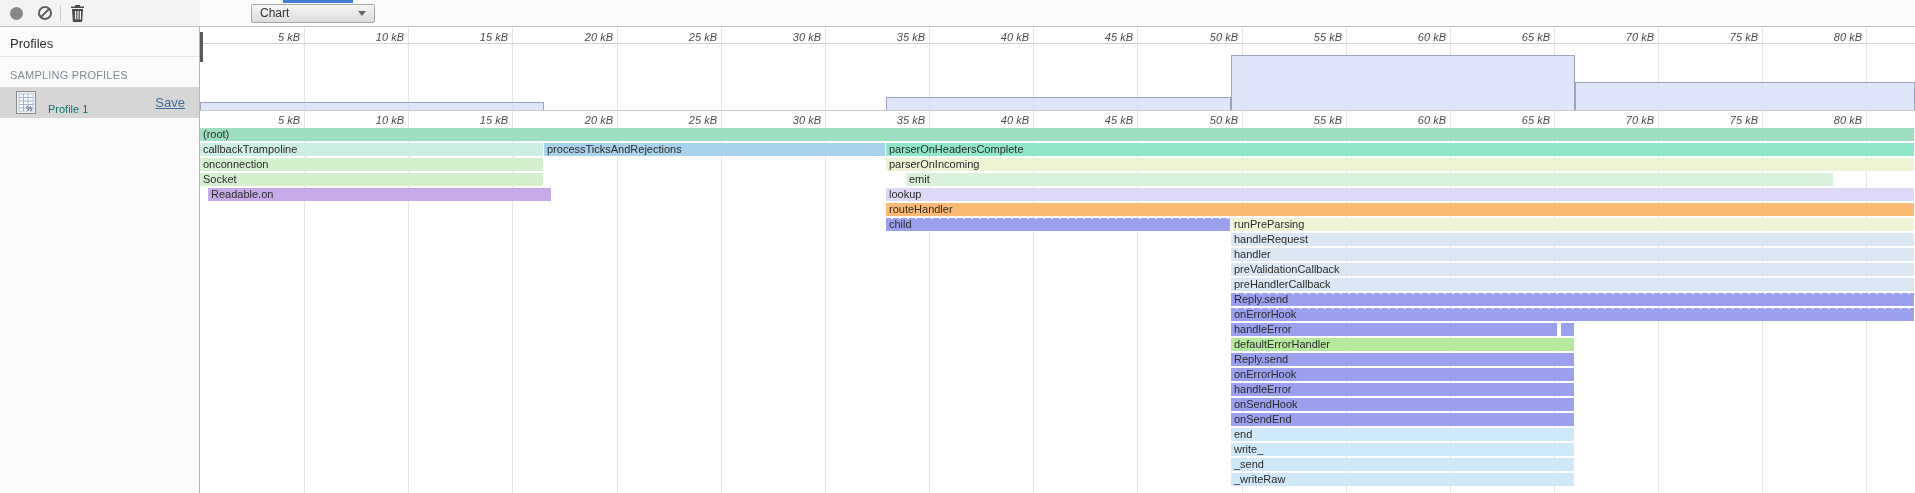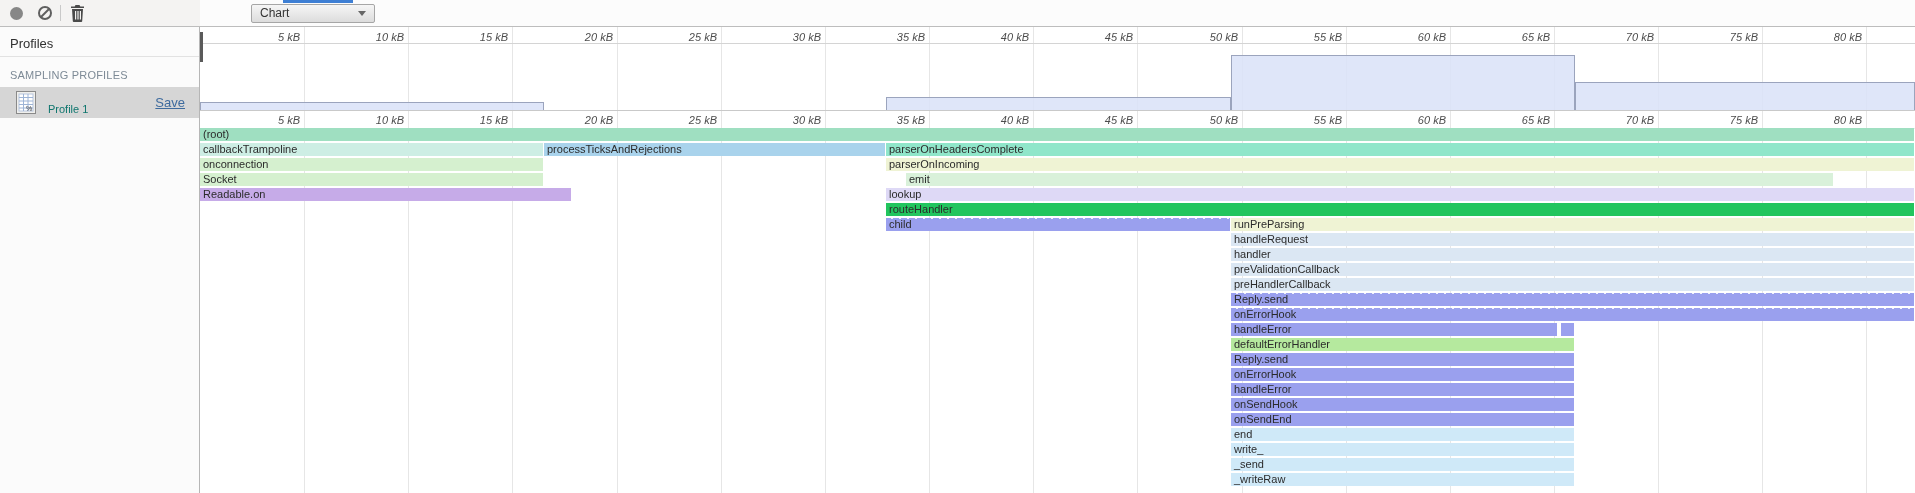--- a/index.html
+++ b/index.html
@@ -150,23 +150,23 @@
       </div>
     <div class="flame" id="flame">
         <div class="bar" style="left: 0px; width: 1714px; top: 0px; background-color: rgb(159, 223, 193);">(root)</div>
         <div class="bar" style="left: 0px; width: 343px; top: 15px; background-color: rgb(205, 238, 228);">callbackTrampoline</div>
         <div class="bar" style="left: 344px; width: 341px; top: 15px; background-color: rgb(169, 211, 236);">processTicksAndRejections</div>
         <div class="bar" style="left: 686px; width: 1028px; top: 15px; background-color: rgb(144, 230, 202);">parserOnHeadersComplete</div>
         <div class="bar" style="left: 0px; width: 343px; top: 30px; background-color: rgb(213, 240, 207);">onconnection</div>
         <div class="bar" style="left: 686px; width: 1028px; top: 30px; background-color: rgb(239, 243, 212);">parserOnIncoming</div>
         <div class="bar" style="left: 0px; width: 343px; top: 45px; background-color: rgb(213, 240, 207);">Socket</div>
         <div class="bar" style="left: 686px; width: 927px; top: 45px; background-color: rgb(217, 241, 218); margin-left: 20px;">emit</div>
-        <div class="bar" style="left: 0px; width: 371px; top: 60px; background-color: rgb(198, 171, 232);">Readable.on</div>
+        <div class="bar" style="left: 8px; width: 343px; top: 60px; background-color: rgb(198, 171, 232);">Readable.on</div>
         <div class="bar" style="left: 686px; width: 1028px; top: 60px; background-color: rgb(222, 217, 246);">lookup</div>
-        <div class="bar" style="left: 686px; width: 1028px; top: 75px; background-color: #22c55e;">routeHandler</div>
+        <div class="bar" style="left: 686px; width: 1028px; top: 75px; background-color: #fdba74;">routeHandler</div>
         <div class="bar dotted" style="left: 686px; width: 344px; top: 90px; background-color: rgb(154, 160, 238);">child</div>
         <div class="bar" style="left: 1031px; width: 683px; top: 90px; background-color: rgb(239, 243, 212);">runPreParsing</div>
         <div class="bar" style="left: 1031px; width: 683px; top: 105px; background-color: rgb(219, 231, 243);">handleRequest</div>
         <div class="bar" style="left: 1031px; width: 683px; top: 120px; background-color: rgb(219, 231, 243);">handler</div>
         <div class="bar" style="left: 1031px; width: 683px; top: 135px; background-color: rgb(219, 231, 243);">preValidationCallback</div>
         <div class="bar" style="left: 1031px; width: 683px; top: 150px; background-color: rgb(219, 231, 243);">preHandlerCallback</div>
         <div class="bar dotted" style="left: 1031px; width: 683px; top: 165px; background-color: rgb(154, 160, 238);">Reply.send</div>
         <div class="bar dotted" style="left: 1031px; width: 683px; top: 180px; background-color: rgb(154, 160, 238);">onErrorHook</div>
         <div class="bar" style="left: 1031px; width: 326px; top: 195px; background-color: rgb(154, 160, 238);">handleError</div>
         <div class="bar" style="left: 1361px; width: 13px; top: 195px; background-color: rgb(154, 160, 238);"></div>

